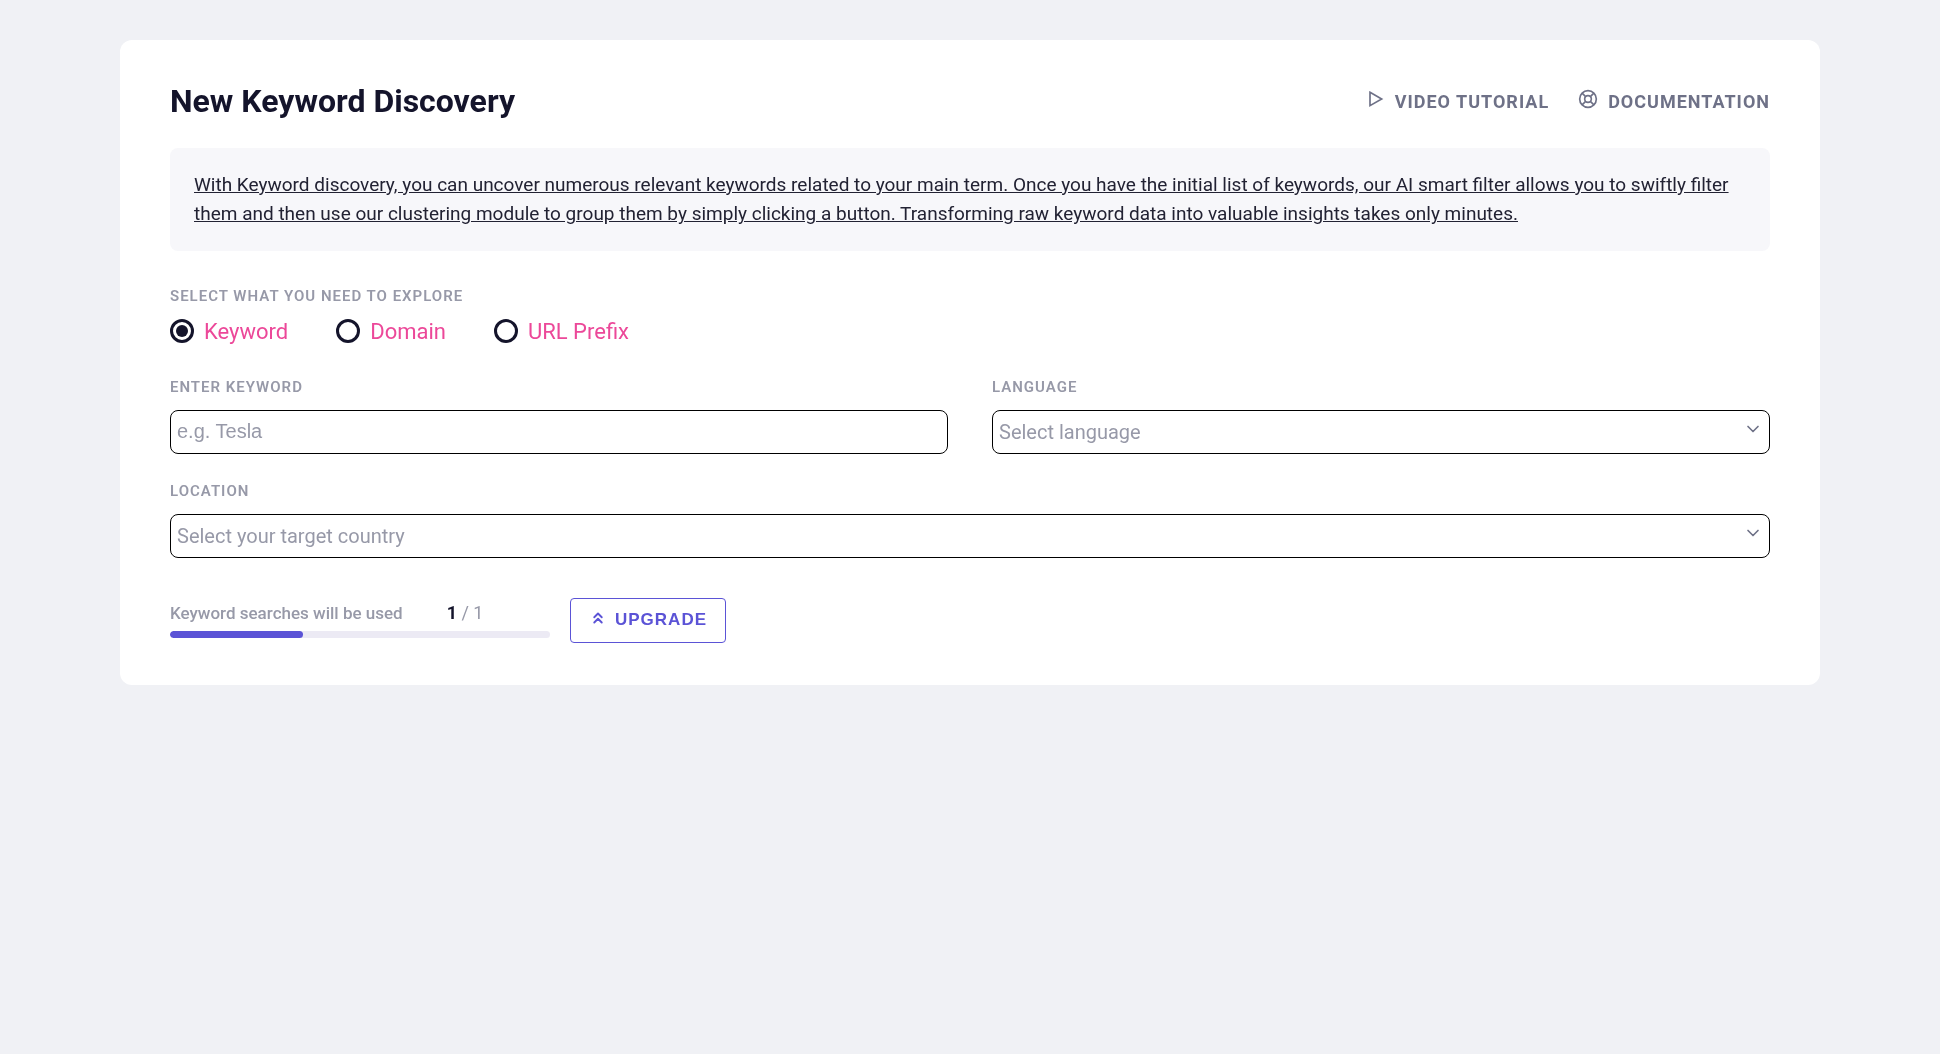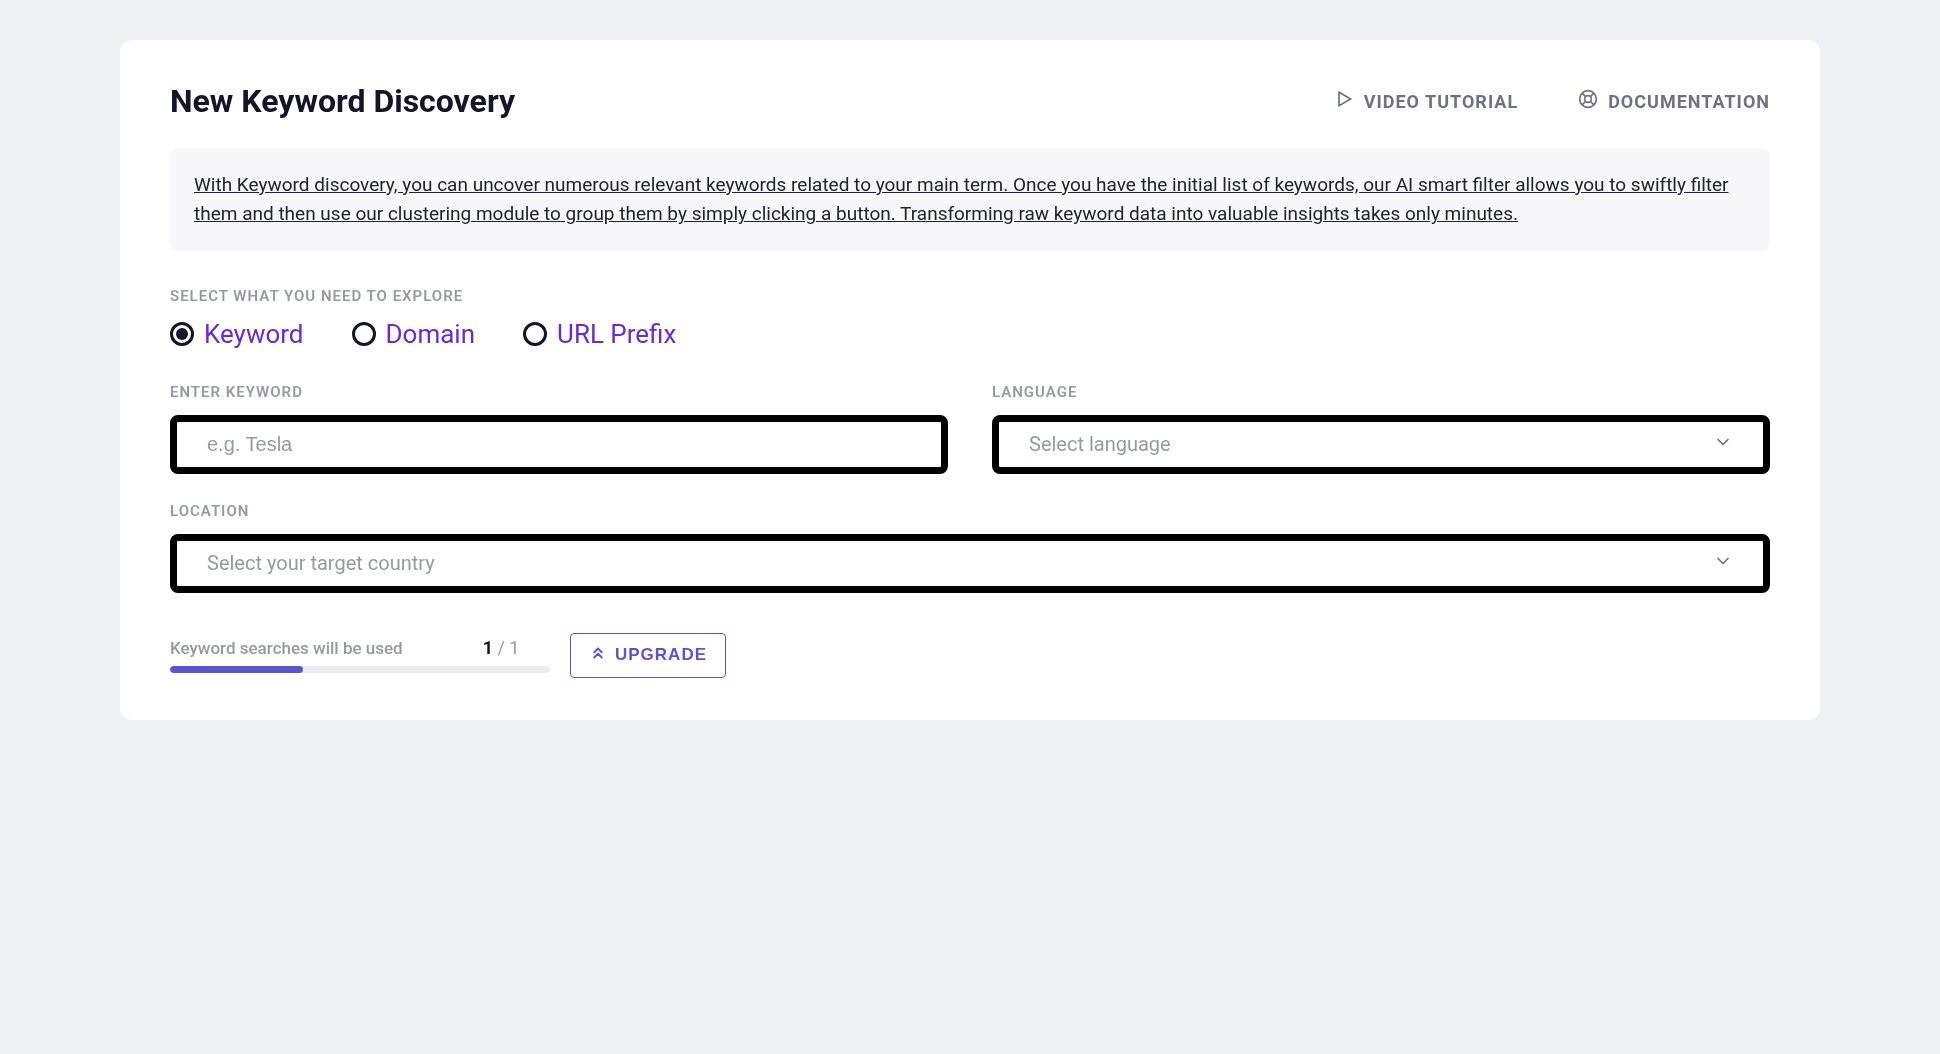--- a/index.html
+++ b/index.html
@@ -24,21 +24,21 @@
       align-items: center;
       margin-bottom: 28px;
     }
     .title {
       font-size: 32px;
       font-weight: 700;
       color: #14142b;
     }
     .header-links {
       display: flex;
-      gap: 60px;
+      gap: 29px;
     }
     .header-link {
       display: flex;
       align-items: center;
       gap: 10px;
       font-size: 18px;
       font-weight: 700;
       letter-spacing: 1px;
       color: #6e7187;
       cursor: pointer;
@@ -87,41 +87,41 @@
       flex-shrink: 0;
     }
     .radio-circle.selected::after {
       content: '';
       width: 12px;
       height: 12px;
       background: #14142b;
       border-radius: 50%;
     }
     .radio-label {
-      font-size: 26px;
-      color: #6d28d9;
+      font-size: 22px;
+      color: #ec4899;
     }
     .form-row {
       display: flex;
       gap: 44px;
       margin-bottom: 28px;
     }
     .form-col {
       flex: 1;
       display: flex;
       flex-direction: column;
     }
     .text-input, .select-box {
-      border: 7px solid #000000;
+      border: 1px solid #000000;
       border-radius: 8px;
-      padding: 14px 30px;
+      padding: 14px 6px;
       font-size: 20px;
       color: #14142b;
       width: 100%;
-      height: 59px;
+      height: 44px;
       display: flex;
       align-items: center;
       justify-content: space-between;
       cursor: pointer;
       background: #fff;
     }
     .text-input::placeholder, .select-placeholder {
       color: #9799a8;
     }
     .text-input {
@@ -148,21 +148,21 @@
       gap: 20px;
     }
     .usage-wrap {
       display: flex;
       flex-direction: column;
       gap: 8px;
     }
     .usage-top {
       display: flex;
       align-items: baseline;
-      gap: 80px;
+      gap: 44px;
     }
     .usage-label {
       font-size: 17px;
       color: #9799a8;
       font-weight: 500;
     }
     .usage-count {
       font-size: 18px;
       color: #9799a8;
     }

